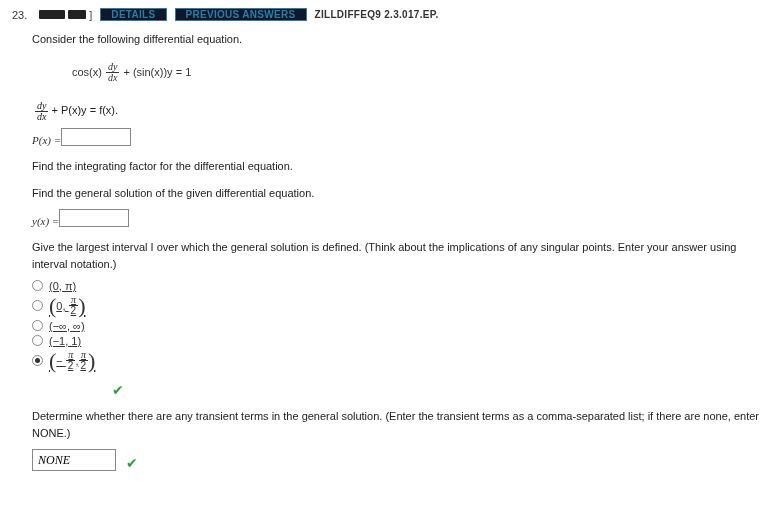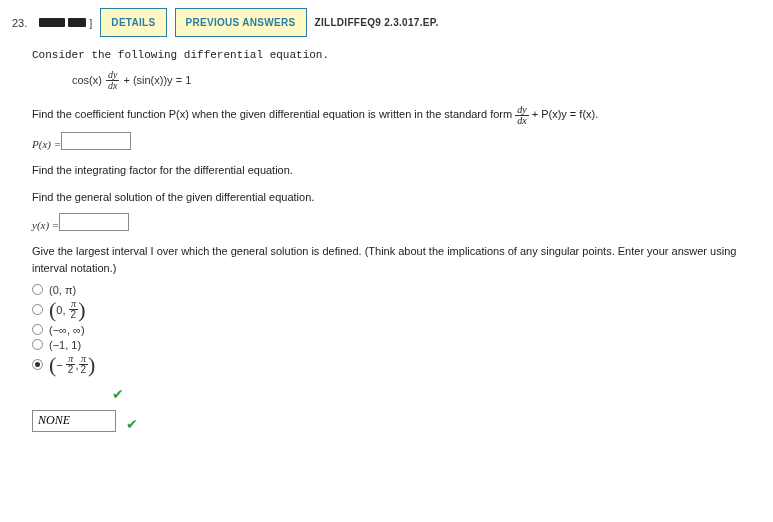--- a/index.html
+++ b/index.html
@@ -22,42 +22,41 @@
       color: #333;
       margin-right: 4px;
     }
     .attempt-label {
       font-size: 11px;
       color: #444;
     }
     .btn {
       border: 1px solid #2a7da8;
       color: #2a7da8;
-      background: #fef9c3;
-      padding: 8px 10px;
+      background: #0f172a;
+      padding: 0 10px;
       font-size: 10px;
       font-weight: bold;
       letter-spacing: 0.3px;
       cursor: pointer;
     }
     .source-label {
       font-size: 10px;
       font-weight: bold;
       color: #333;
       letter-spacing: 0.3px;
     }
     .content {
       padding-left: 20px;
     }
     .para {
       font-size: 11px;
       color: #222;
-      margin-bottom: 6px;
+      margin-bottom: 14px;
       line-height: 1.5;
-      font-family: Liberation Mono, monospace;
     }
     .math-block {
       margin: 4px 0 14px 40px;
       font-size: 11px;
       display: flex;
       align-items: center;
       gap: 4px;
     }
     .frac {
       display: inline-flex;
@@ -94,20 +93,21 @@
     }
     .options {
       margin: 6px 0 10px 0;
     }
     .opt-row {
       display: flex;
       align-items: center;
       gap: 6px;
       margin: 3px 0;
       font-size: 11px;
+      text-decoration: underline;
     }
     .radio {
       width: 11px; height: 11px;
       border: 1px solid #888;
       border-radius: 50%;
       display: inline-flex;
       align-items: center;
       justify-content: center;
       cursor: pointer;
     }
@@ -182,21 +182,20 @@
     <span>cos(x)</span>
     <span class="frac">
       <span class="num italic">dy</span>
       <span class="den italic">dx</span>
     </span>
     <span>+ (sin(x))y = 1</span>
   </div>
 
   <div class="prompt-line">
     <span class="inline-flex">
-      <span>Find the coefficient function P(x) when the given differential equation is written in the standard form </span>
       <span class="frac" style="margin:0 3px;">
         <span class="num italic">dy</span>
         <span class="den italic">dx</span>
       </span>
       <span> + P(x)y = f(x).</span>
     </span>
   </div>
 
   <div class="answer-row">
     <span class="answer-label italic">P(x) =</span>
@@ -252,18 +251,19 @@
         <span class="frac">
           <span class="num italic">π</span>
           <span class="den">2</span>
         </span>
         <span class="big-paren">)</span>
       </span>
     </div>
   </div>
   <div class="check">✔</div>
 
+  <div class="prompt-line">Determine whether there are any transient terms in the general solution. (Enter the transient terms as a comma-separated list; if there are none, enter NONE.)</div>
   <div class="answer-row">
     <input class="transient-input" type="text" value="NONE" style="">
     <span class="check inline">✔</span>
   </div>
 
 </div>
 
 </body></html>

